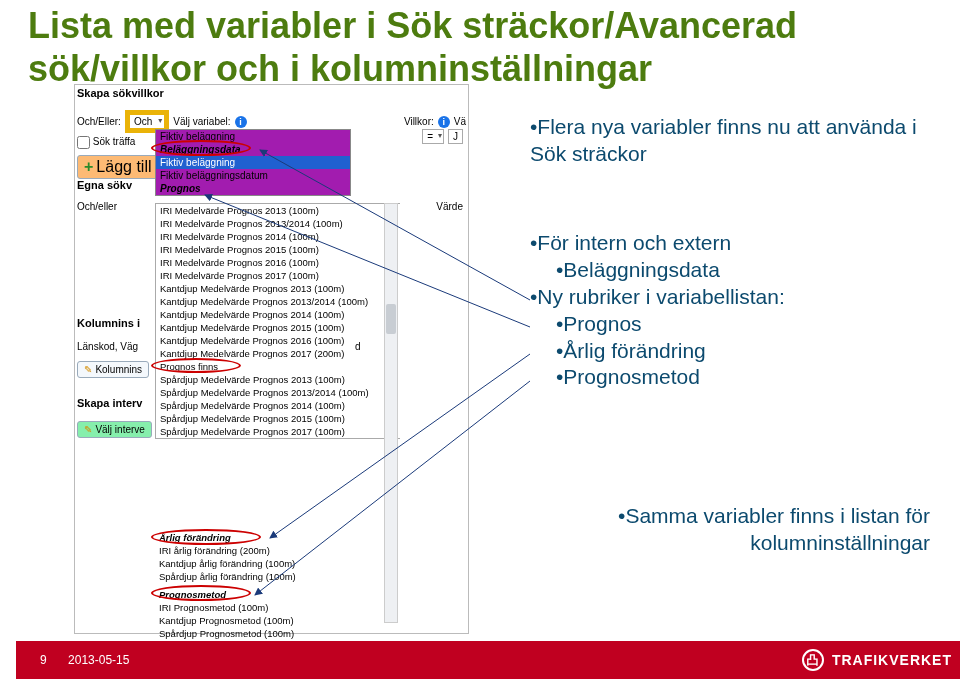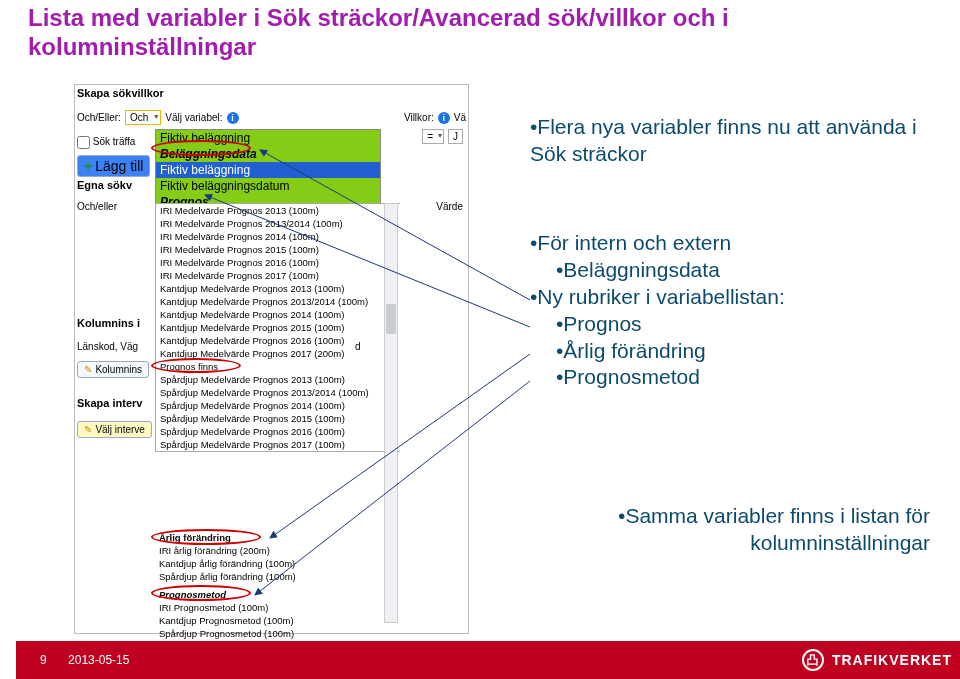--- a/index.html
+++ b/index.html
@@ -1,54 +1,54 @@
 <!DOCTYPE html>
 <html><head>
 <meta charset="utf-8">
 <style>
   * { box-sizing: border-box; margin: 0; padding: 0; }
   html, body { width: 960px; height: 679px; font-family: Arial, sans-serif; background: #fff; overflow: hidden; }
   .slide { position: relative; width: 960px; height: 679px; }
-  .title { position: absolute; left: 28px; top: 4px; width: 900px; font-size: 24px; font-weight: bold; line-height: 1.2; color: #a21caf; }
+  .title { position: absolute; left: 28px; top: 4px; width: 900px; font-size: 36px; font-weight: bold; line-height: 1.2; color: #4d7c0f; }
   .screenshot { position: absolute; left: 74px; top: 84px; width: 395px; height: 550px; border: 1px solid #bbb; background: #fff; font-size: 10px; color: #000; }
   .ss-label-skapa { position: absolute; left: 2px; top: 2px; font-weight: bold; font-size: 11px; }
   .ss-row1 { position: absolute; top: 25px; left: 2px; right: 2px; display: flex; align-items: center; gap: 4px; font-size: 10px; }
-  .ss-row1 .sel { border: 1px solid #eab308; background:#fff; padding: 1px 12px 1px 4px; position: relative; }
+  .ss-row1 .sel { border: 5px solid #eab308; background:#fff; padding: 1px 12px 1px 4px; position: relative; }
   .ss-row1 .sel::after { content:"▾"; position:absolute; right:2px; top:1px; font-size:8px; color:#555;}
   .info-icon { display:inline-block; width:12px; height:12px; border-radius:50%; background:#1a73e8; color:#fff; font-size:9px; line-height:12px; text-align:center; font-weight:bold;}
-  .dropdown-box { position:absolute; left:80px; top:44px; width:226px; border:1px solid #888; background:#84cc16; font-size:12px; }
+  .dropdown-box { position:absolute; left:80px; top:44px; width:196px; border:1px solid #888; background:#a21caf; font-size:10px; }
   .dropdown-box div { padding:1px 4px; }
   .dropdown-box .hdr { font-style: italic; font-weight: bold; }
   .dropdown-box .belagg-hdr { position: relative; }
   .dropdown-box .sel-row { background:#2060d0; color:#fff; }
   .oval-red { border: 2px solid #c00; border-radius: 50%; position: absolute; pointer-events: none; }
   .soktraff { position:absolute; left:2px; top:51px; font-size:10px; }
   .soktraff input { vertical-align: middle; }
-  .lagg-till { position:absolute; left:2px; top:70px; font-size:14px; padding:2px 6px; border:1px solid #9ab; background:#3b82f6; border-radius:3px;}
+  .lagg-till { position:absolute; left:2px; top:70px; font-size:16px; padding:2px 6px; border:1px solid #9ab; background:#fdba74; border-radius:3px;}
   .lagg-till::before { content:"+"; color:#2a8a2a; font-weight:bold; margin-right:3px;}
   .egna { position:absolute; left:2px; top:94px; font-weight:bold; font-size:11px;}
   .ocheller { position:absolute; left:2px; top:116px; font-size:10px;}
   .varde { position:absolute; right:5px; top:116px; font-size:10px;}
   .kolumner { position:absolute; left:2px; top:232px; font-size:11px; font-weight:bold;}
   .lanskod { position:absolute; left:2px; top:256px; font-size:10px;}
   .kolumnins { position:absolute; left:2px; top:276px; font-size:10px; border:1px solid #9ab; padding:2px 6px; border-radius:3px; background:#f4f8fc;}
   .kolumnins::before { content:"✎"; color:#d48c00; margin-right:3px;}
   .skapaint { position:absolute; left:2px; top:312px; font-weight:bold; font-size:11px;}
-  .valjint { position:absolute; left:2px; top:336px; font-size:10px; border:1px solid #9ab; padding:2px 6px; border-radius:3px; background:#fef9c3;}
+  .valjint { position:absolute; left:2px; top:336px; font-size:10px; border:1px solid #9ab; padding:2px 6px; border-radius:3px; background:#86efac;}
   .valjint::before { content:"✎"; color:#d48c00; margin-right:3px;}
   .list-main { position:absolute; left:80px; top:118px; width:245px; font-size:9.5px; line-height:13px; background:#fff; border:1px solid #aaa; border-right:none; overflow: hidden; }
   .list-main div { padding: 0 4px; white-space: nowrap; }
   .scrollbar { position:absolute; right:70px; top:118px; width:14px; height:420px; background:#eef0f3; border:1px solid #ccc;}
   .scrollbar .thumb { position:absolute; left:1px; top:100px; width:10px; height:30px; background:#c8cdd3; border-radius:2px;}
   .prognosmetod-block { position:absolute; left:80px; top:503px; width:200px; font-size:9.5px; line-height:13px;}
   .prognosmetod-block div { padding:0 4px; }
   .prognosmetod-block .hdr2 { font-style: italic; font-weight:bold;}
   .arlig-block { position:absolute; left:80px; top:446px; width:200px; font-size:9.5px; line-height:13px;}
   .arlig-block div { padding:0 4px; }
-  .arlig-block .hdr2 { font-weight:bold;}
+  .arlig-block .hdr2 { font-style: italic; font-weight:bold;}
   .statistik { position:absolute; left:82px; top:556px; font-style:italic; font-weight:bold; font-size:10px;}
   .right-bullets { position: absolute; font-size: 21px; color:#0c4a6e; line-height:1.28; }
   .b1 { left: 530px; top: 114px; width: 400px; }
   .b2 { left: 530px; top: 230px; width: 400px; }
   .b3 { left: 530px; top: 503px; width: 400px; text-align: right; }
   .footer { position:absolute; left:16px; bottom:0; width:960px; height:38px; background:#c00020; color:#fff; display:flex; align-items:center; padding:0 24px; font-size:12px; justify-content: space-between;}
   .footer-left span:first-child { margin-right: 18px; }
   .foot-logo { display:flex; align-items:center; gap:8px; font-weight:bold; letter-spacing:1px; font-size:14px;}
   .foot-logo .circ { width:22px; height:22px; border:2px solid #fff; border-radius:50%; display:flex; align-items:center; justify-content:center; font-size:12px; font-weight:bold;}
   svg.arrows { position:absolute; left:0; top:0; width:960px; height:641px; pointer-events:none; }
@@ -109,21 +109,20 @@
     <div>Kantdjup Medelvärde Prognos 2013/2014 (100m)</div>
     <div>Kantdjup Medelvärde Prognos 2014 (100m)</div>
     <div>Kantdjup Medelvärde Prognos 2015 (100m)</div>
     <div>Kantdjup Medelvärde Prognos 2016 (100m)</div>
     <div>Kantdjup Medelvärde Prognos 2017 (200m)</div>
     <div>Prognos finns</div>
     <div>Spårdjup Medelvärde Prognos 2013 (100m)</div>
     <div>Spårdjup Medelvärde Prognos 2013/2014 (100m)</div>
     <div>Spårdjup Medelvärde Prognos 2014 (100m)</div>
     <div>Spårdjup Medelvärde Prognos 2015 (100m)</div>
-    <div>Spårdjup Medelvärde Prognos 2016 (100m)</div>
     <div>Spårdjup Medelvärde Prognos 2017 (100m)</div>
   </div>
 
   <div class="oval-red" style="left:76px; top:273px; width:90px; height:15px;"></div>
 
   <div class="scrollbar">
         <div class="thumb"></div>
       </div>
 
   <div class="kolumner">Kolumnins i</div>

